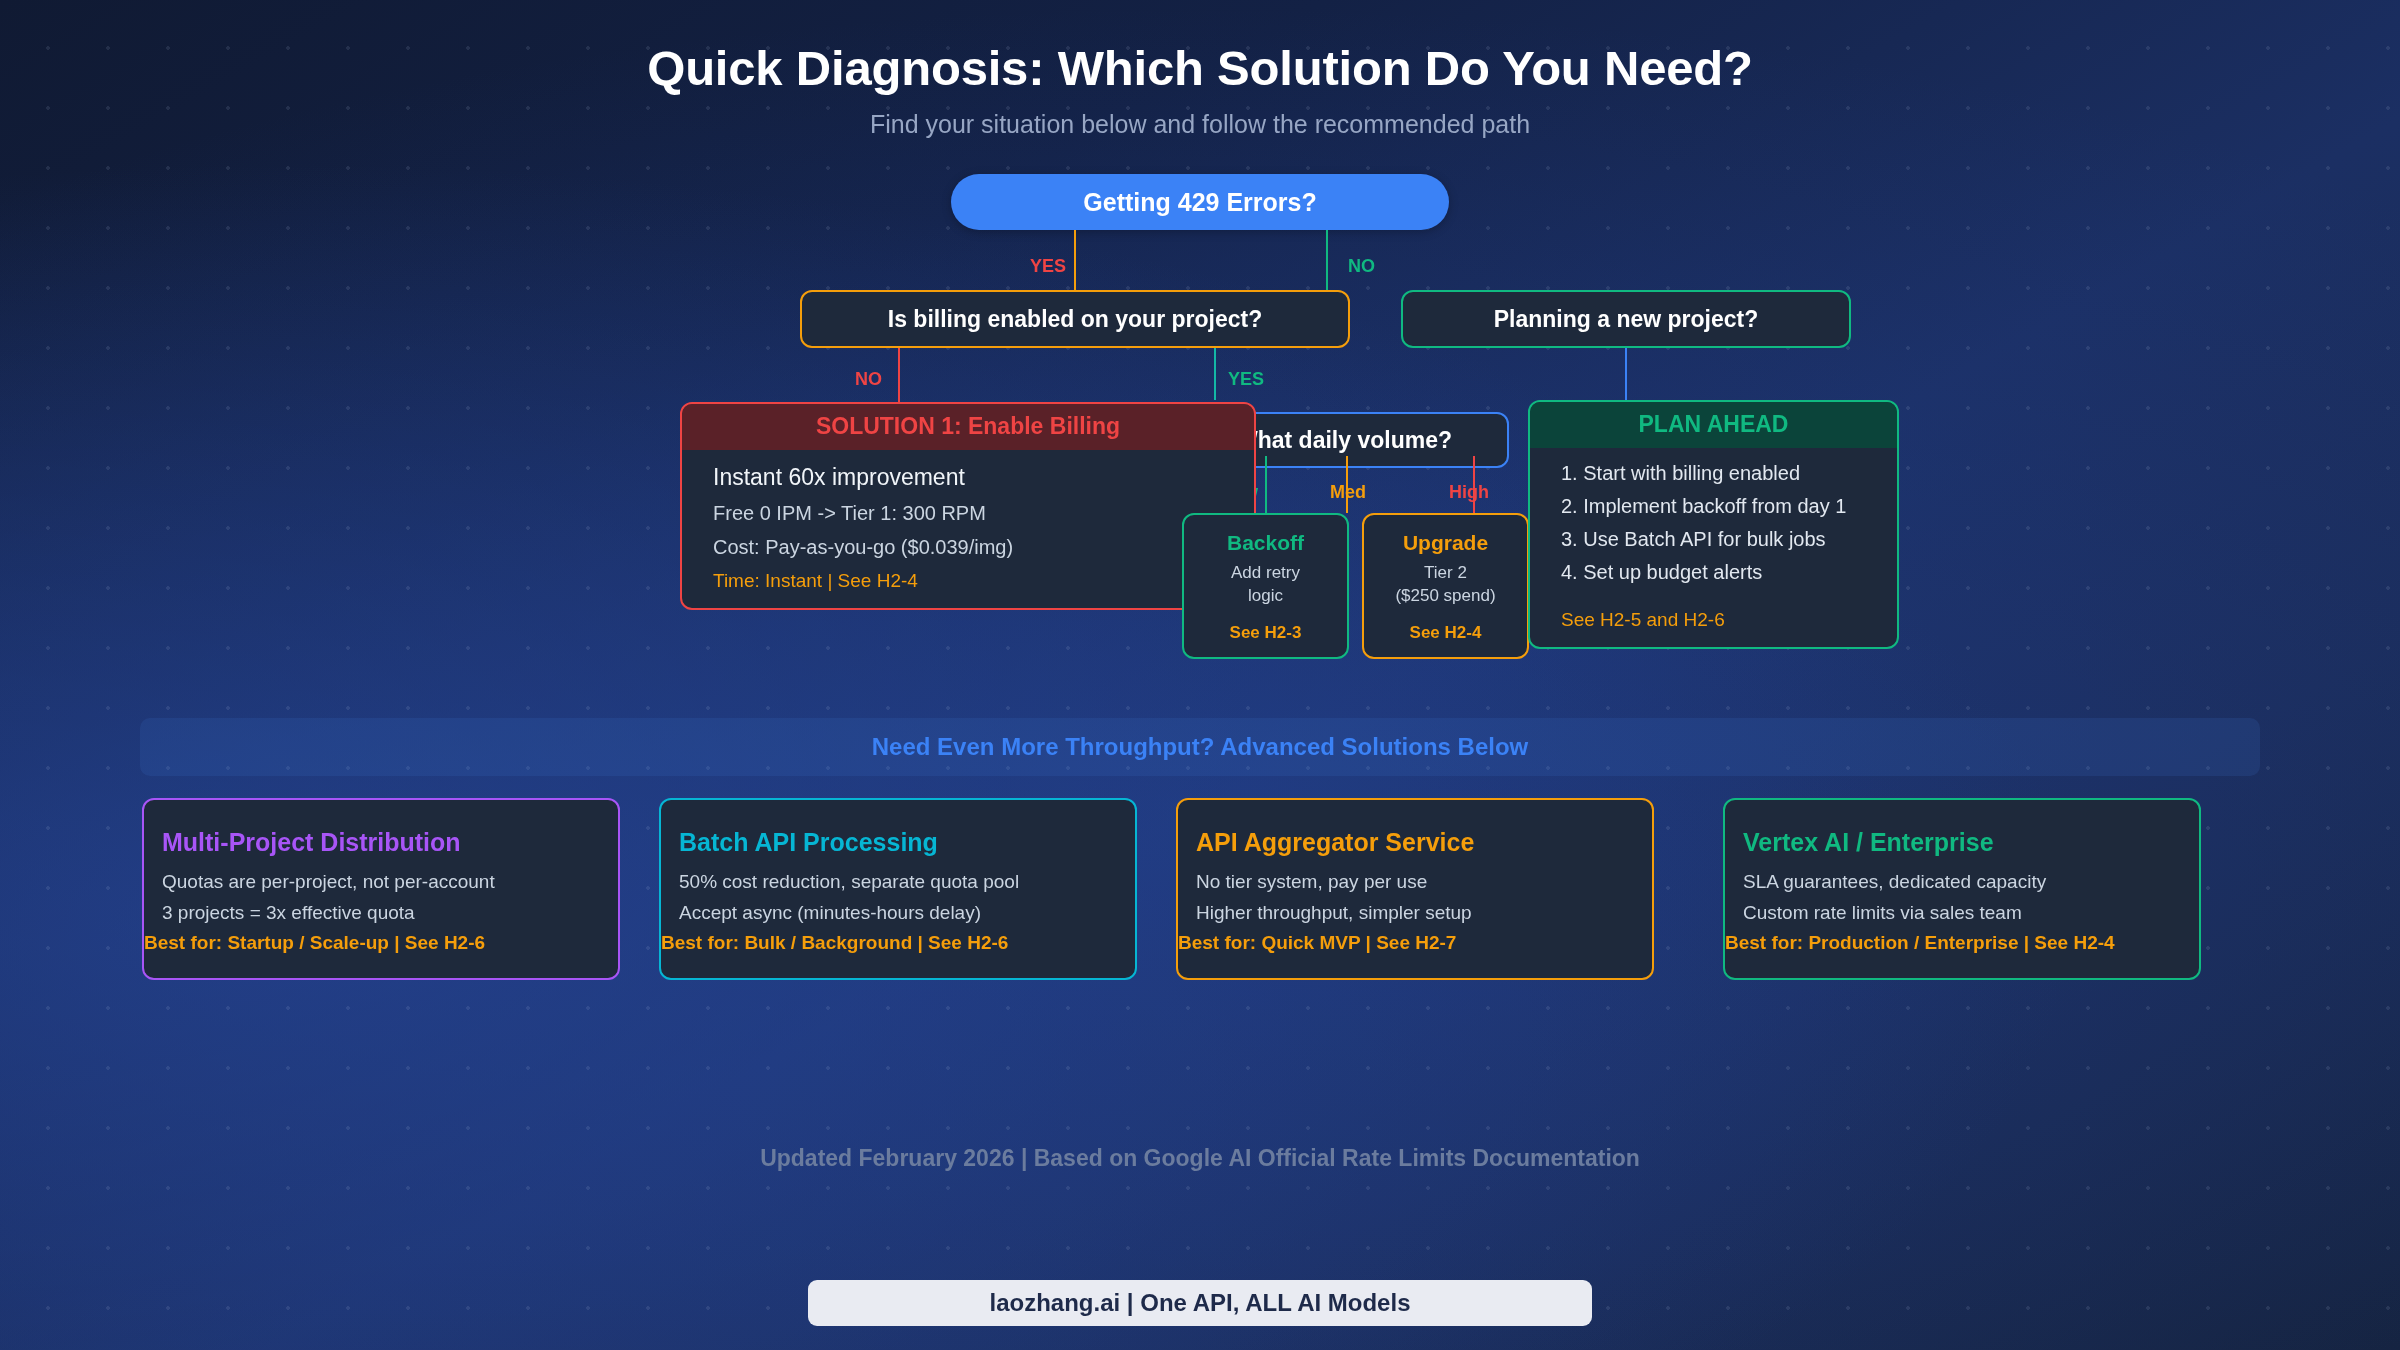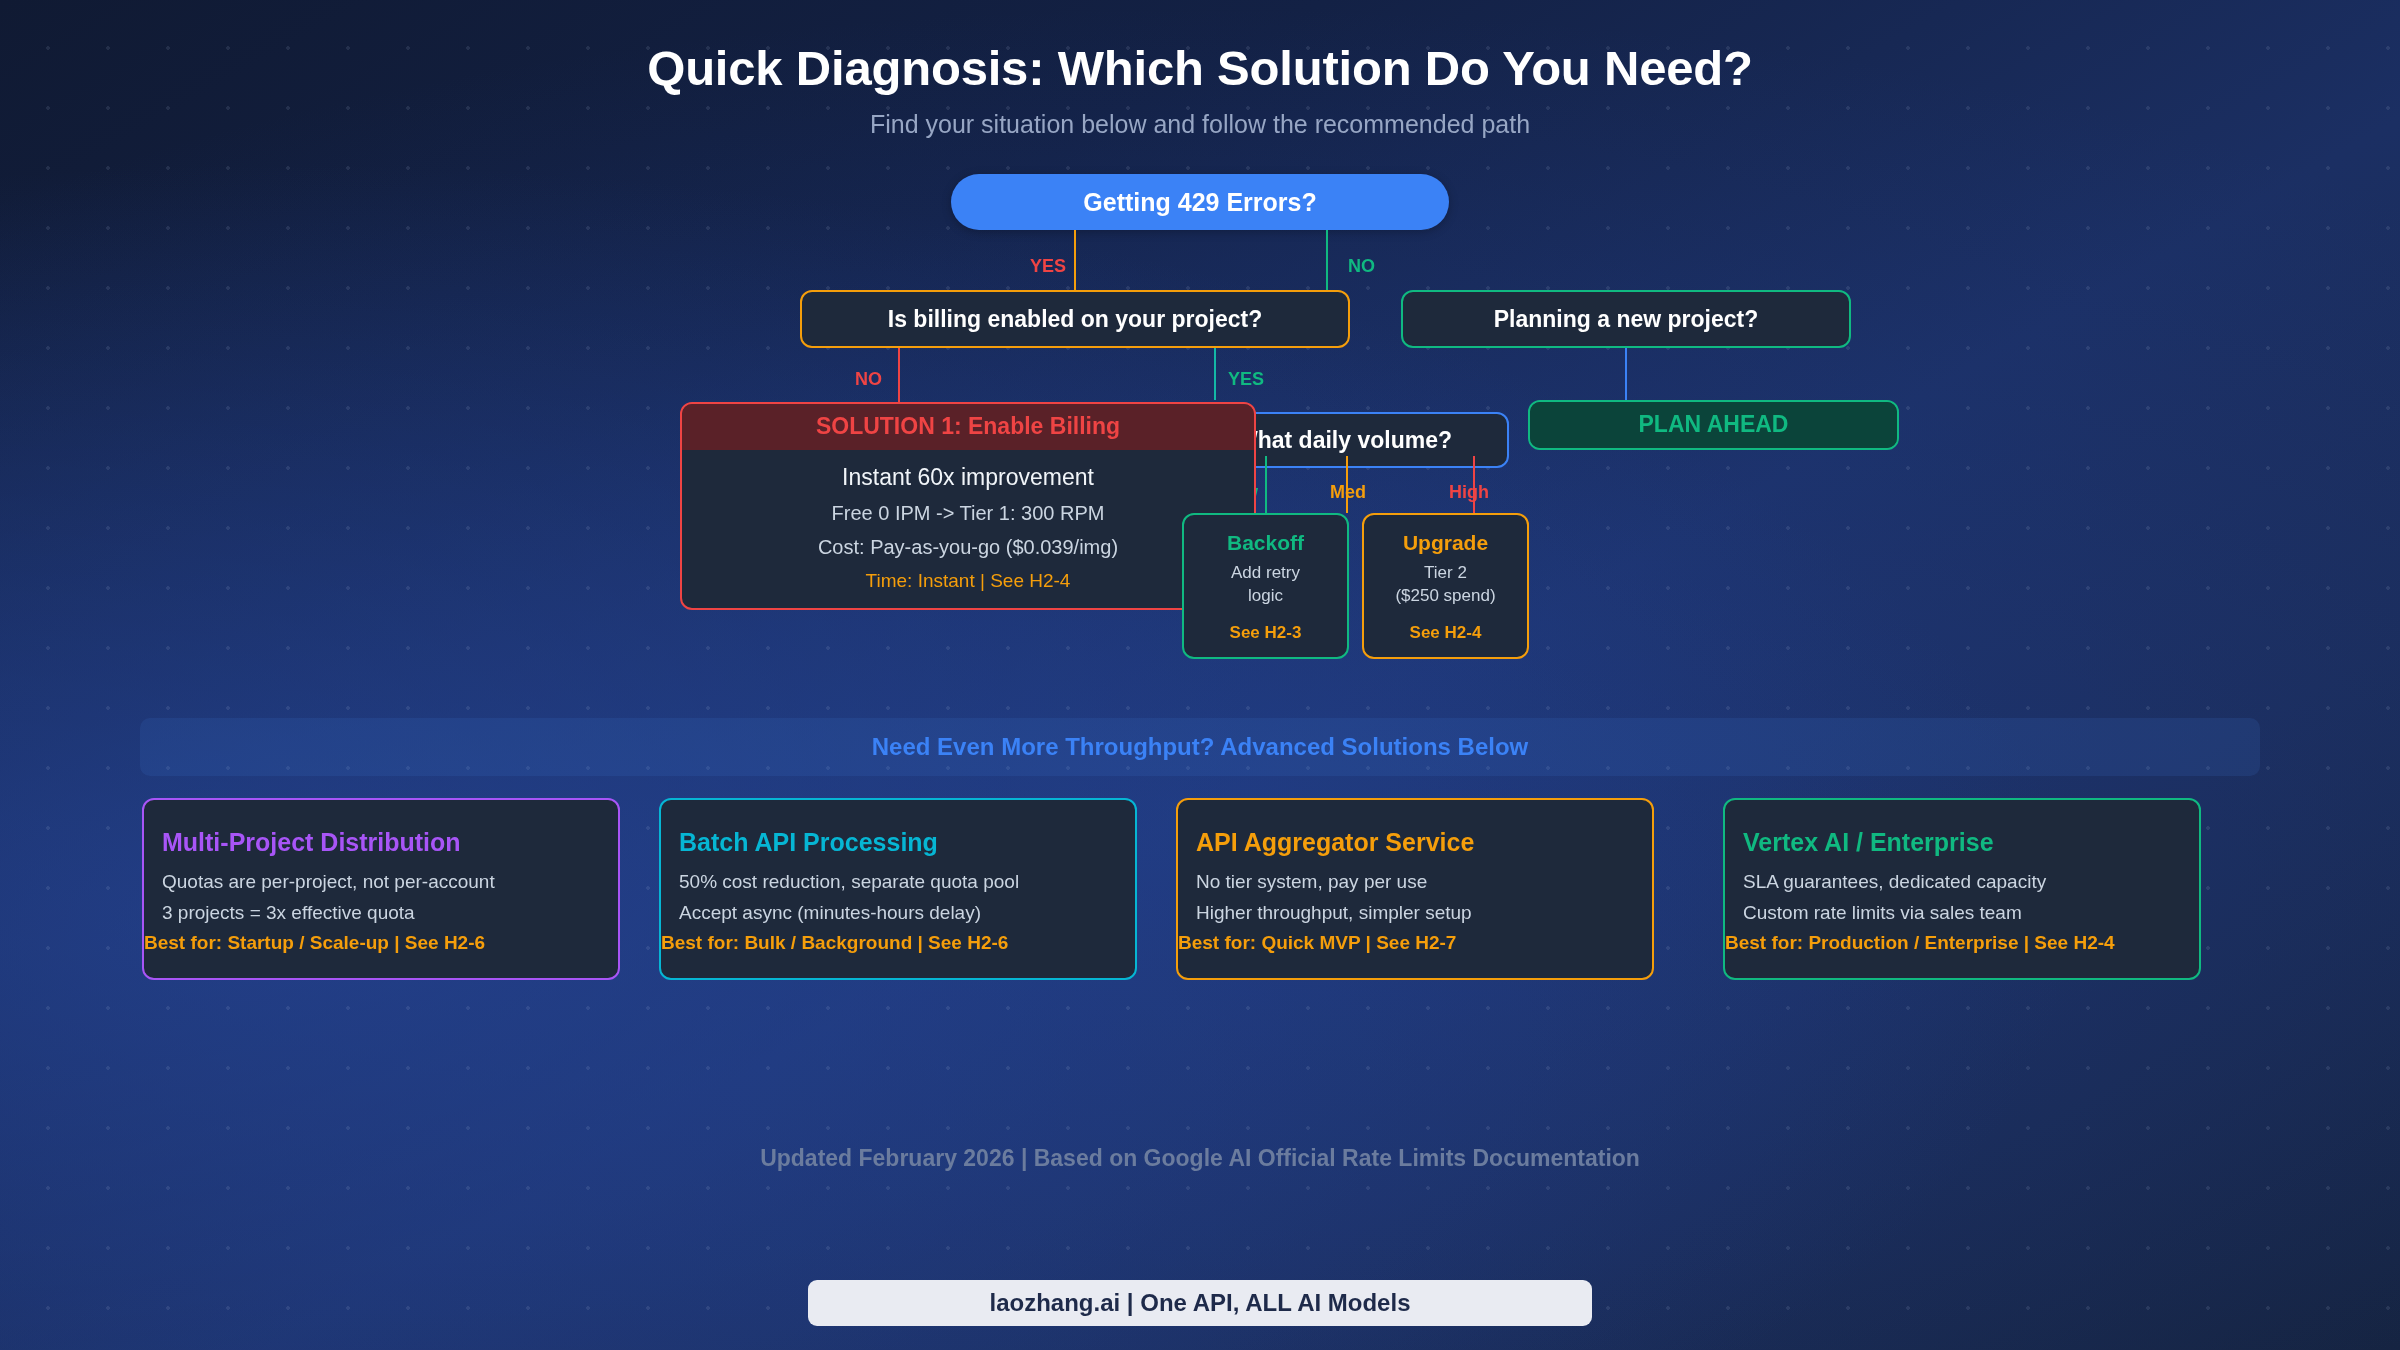--- a/index.html
+++ b/index.html
@@ -51,21 +51,21 @@
 
   
   .conn { position:absolute; width:2px; }
   .lbl  { position:absolute; font-size:18px; font-weight:bold; white-space:nowrap; }
 
   
   .card { position:absolute; border-radius:12px; background:#1e293b; overflow:hidden; }
   .card-head {
     text-align:center; font-weight:bold; padding:9px 0 10px;
   }
-  .card-body { padding:14px 0 16px; text-align:center; }
+  .card-body { padding:14px 31px 16px; }
   .card-body .line { font-size:20px; color:#cbd5e1; margin-bottom:11px; }
   .card-body .line.lead { font-size:23px; color:#f1f5f9; }
   .card-body .foot { font-size:19px; font-weight:normal; color:#f59e0b; margin-top:4px; }
 
   #sol-billing { left:680px; top:402px; width:576px; border:2px solid #ef4444; }
   #sol-billing .card-head { background:rgba(127,29,29,0.62); color:#ef4444; font-size:23px; }
 
   #plan-ahead { left:1528px; top:400px; width:371px; border:2px solid #10b981; }
   #plan-ahead .card-head { background:rgba(6,78,59,0.75); color:#10b981; font-size:23px; }
   #plan-ahead .card-body .line { font-size:20px; color:#e2e8f0; margin-bottom:10px; }
@@ -172,20 +172,27 @@
 
   <div class="mini" id="mini-upgrade">
     <div class="m-title" style="color:#f59e0b;">Upgrade</div>
     <div class="m-line">Tier 2</div>
     <div class="m-line">($250 spend)</div>
     <div class="m-foot">See H2-4</div>
   </div>
 
   <div class="card" id="plan-ahead">
     <div class="card-head">PLAN AHEAD</div>
+    <div class="card-body">
+      <div class="line">1. Start with billing enabled</div>
+      <div class="line">2. Implement backoff from day 1</div>
+      <div class="line">3. Use Batch API for bulk jobs</div>
+      <div class="line">4. Set up budget alerts</div>
+      <div class="foot">See H2-5 and H2-6</div>
+    </div>
   </div>
 
   <div class="banner">Need Even More Throughput? Advanced Solutions Below</div>
 
   <div class="acard" id="ac0">
     <div class="a-title" style="color:#a855f7;">Multi-Project Distribution</div>
     <div class="a-line">Quotas are per-project, not per-account</div>
     <div class="a-line">3 projects = 3x effective quota</div>
     <div class="a-foot">Best for: Startup / Scale-up | See H2-6</div>
   </div>

